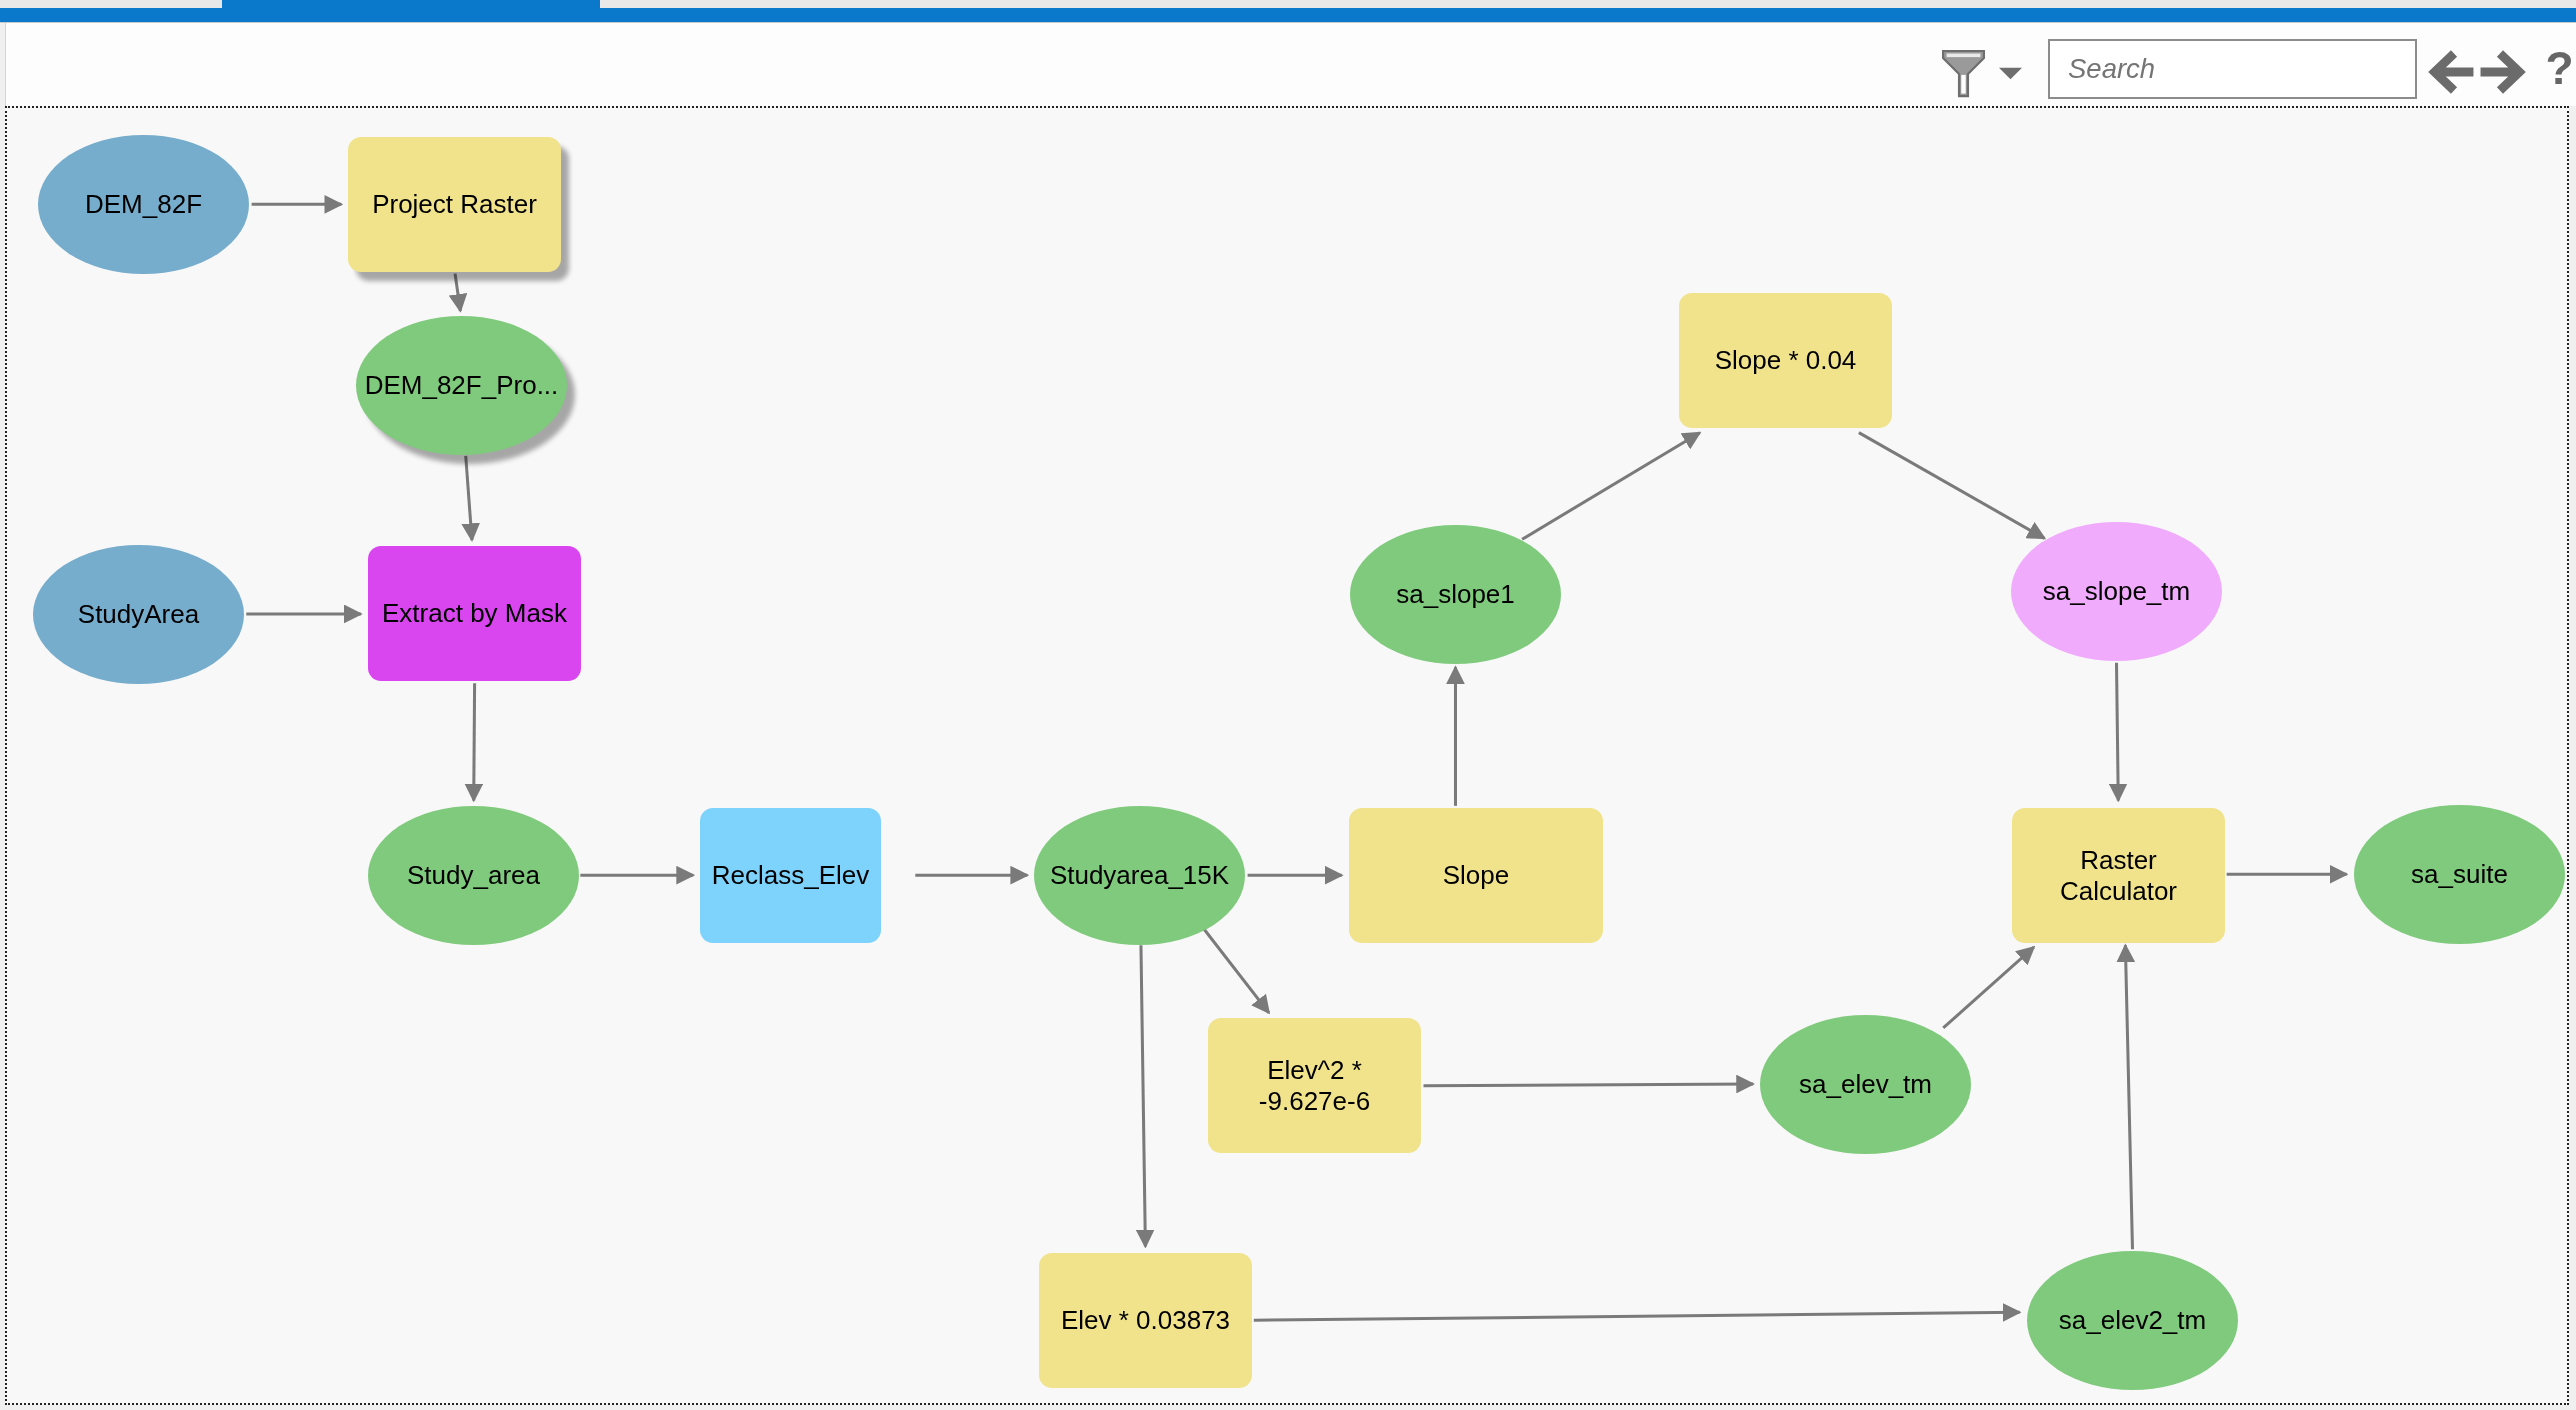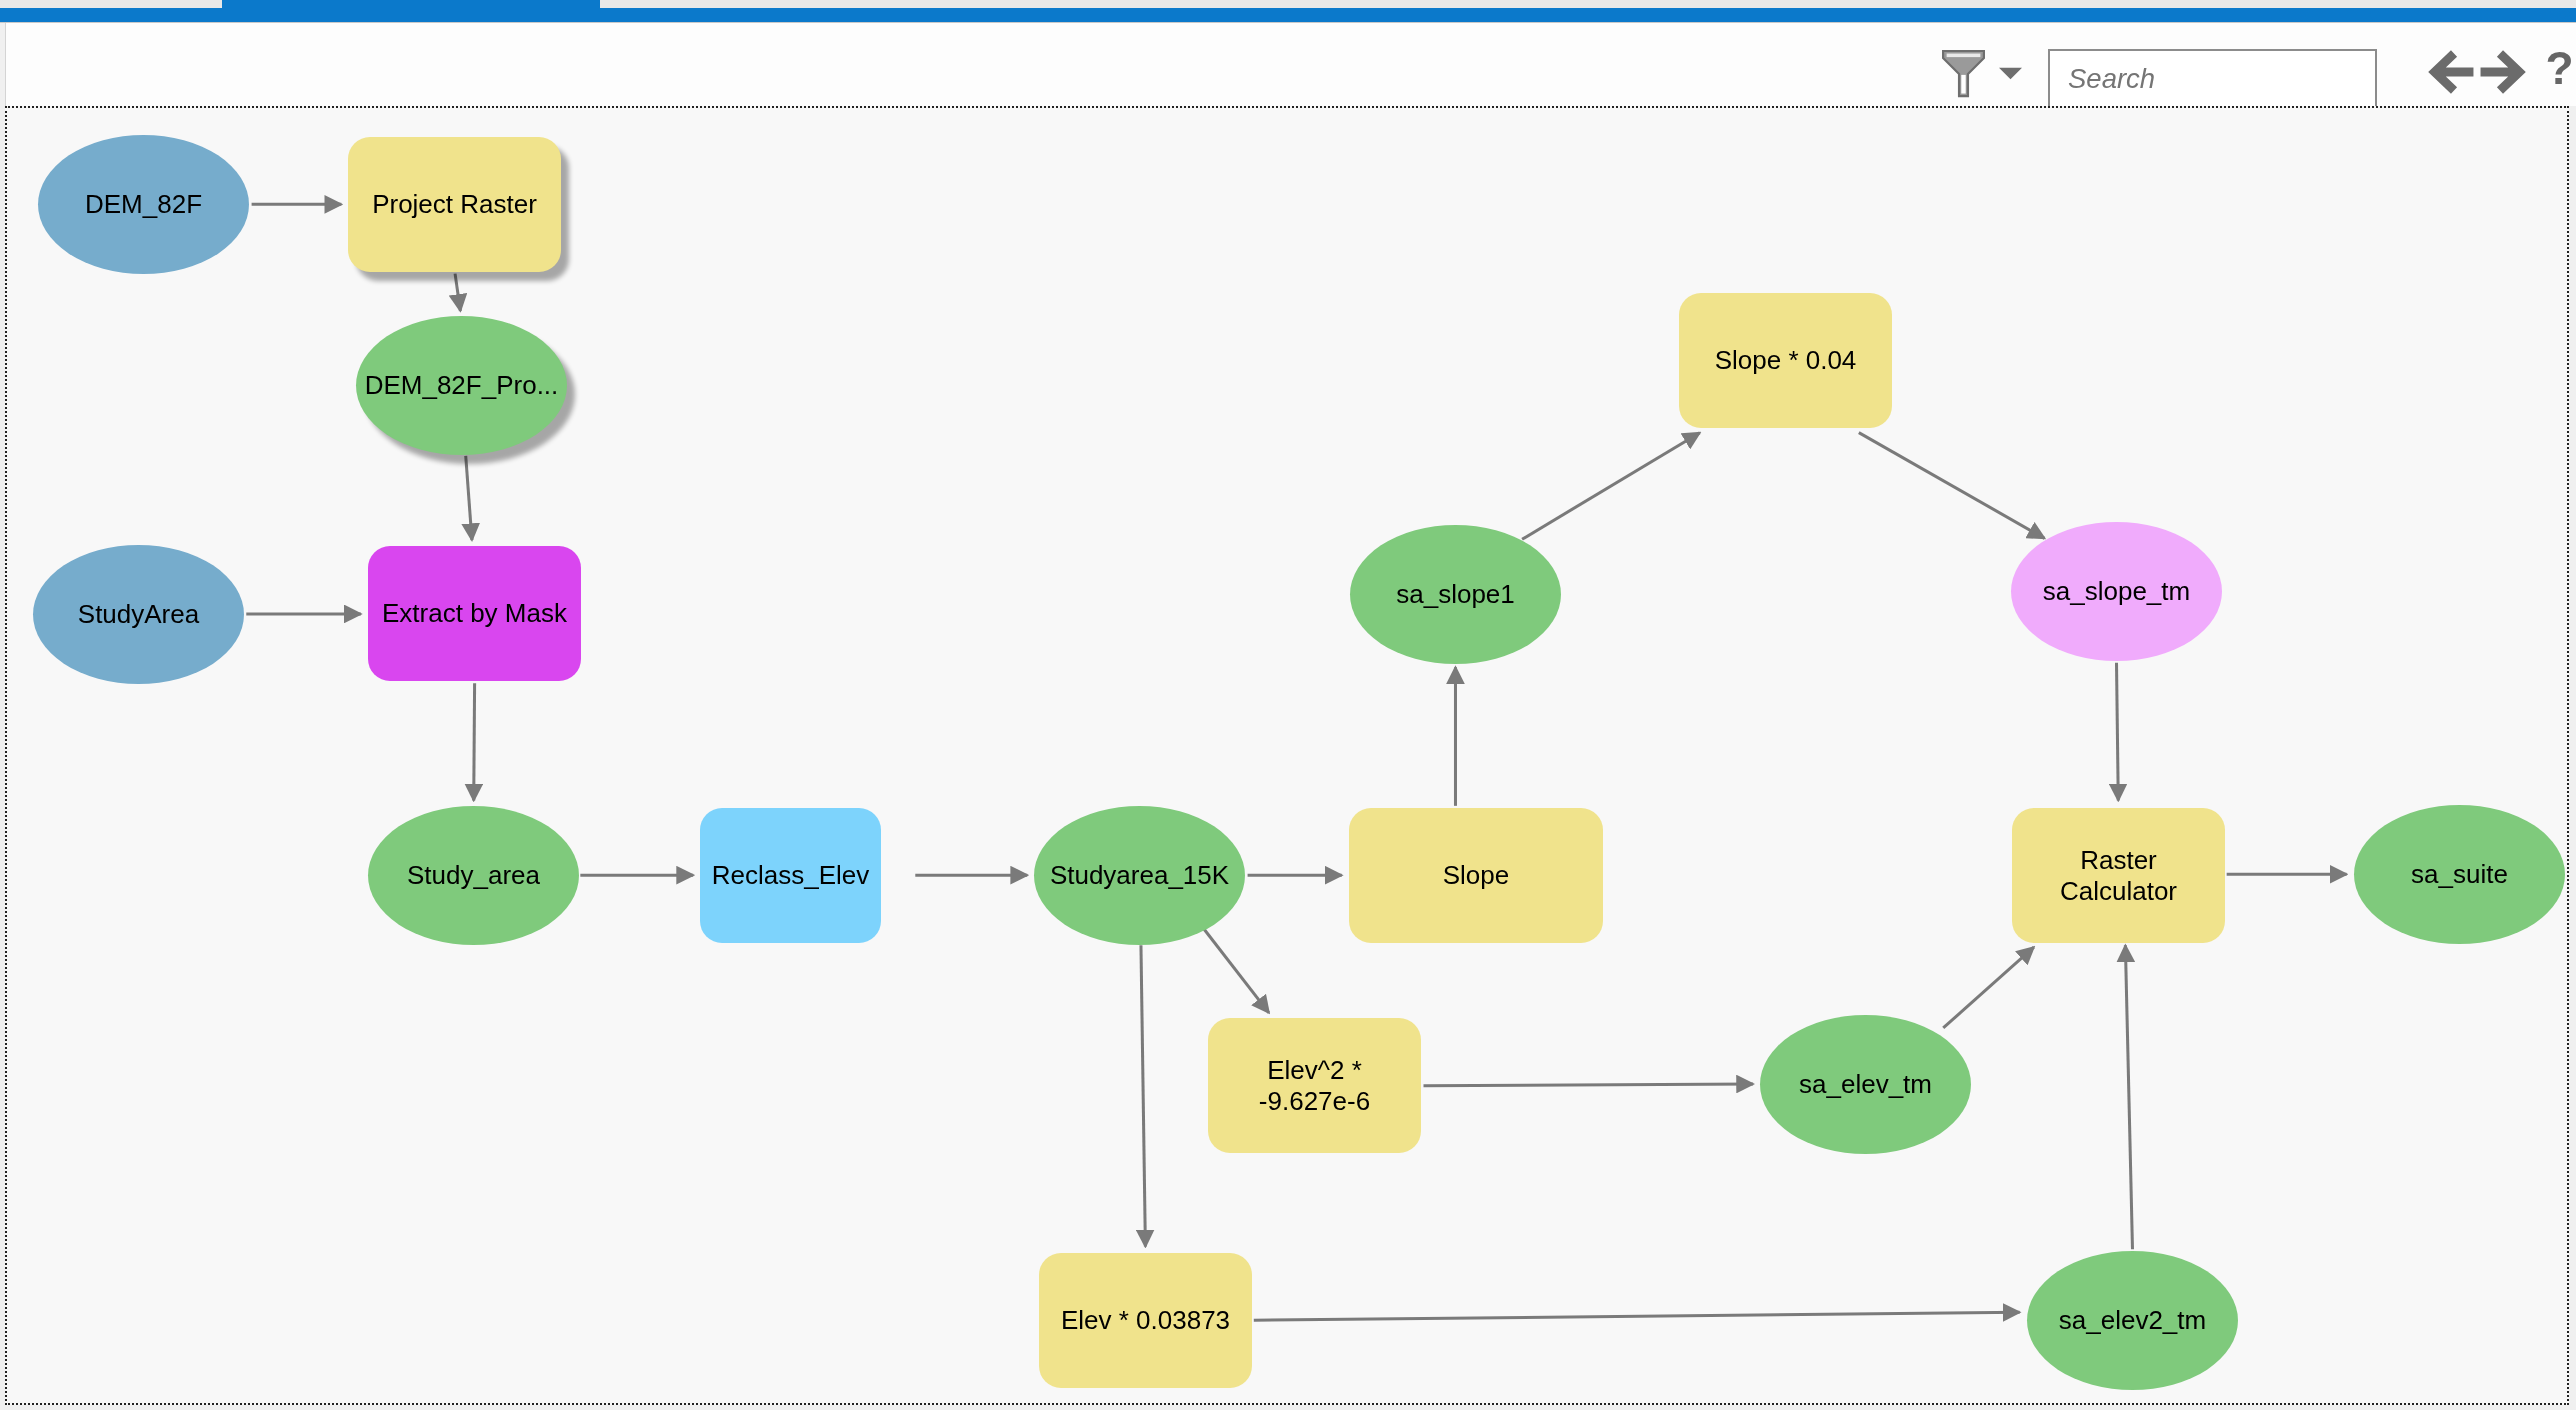--- a/index.html
+++ b/index.html
@@ -7,35 +7,35 @@
 
   
   .tab-strip{position:absolute;left:0;top:0;width:2576px;height:8px;background:#e8e8e8;}
   .tab-active-seg{position:absolute;left:222px;top:0;width:378px;height:8px;}
   .blue-bar{position:absolute;left:0;top:8px;width:2576px;height:14.2px;}
   .chrome-divider{position:absolute;left:0;top:22px;width:2576px;height:0.9px;background:#c9c9c9;}
   .toolbar{position:absolute;left:5.3px;top:23px;width:2571px;height:83px;background:#fdfdfd;border-left:0.9px solid #d4d4d4;}
 
   
   .tb-icon{position:absolute;display:flex;align-items:center;justify-content:center;}
-  .search-box{position:absolute;left:2048px;top:39px;width:329px;height:60px;background:#ffffff;
-      border:2.7px solid #8c8c8c;box-sizing:border-box;display:flex;align-items:center;margin-top:10px;}
+  .search-box{position:absolute;left:2048px;top:39px;width:369px;height:60px;background:#ffffff;
+      border:2.7px solid #8c8c8c;box-sizing:border-box;display:flex;align-items:center;}
   .search-input{border:none;outline:none;background:transparent;font-style:italic;
       font-size:27.5px;color:#4f4f4f;padding-left:18px;width:222px;font-family:"Liberation Sans",sans-serif;}
   .help-glyph{position:absolute;left:2540px;top:36px;width:39px;height:64px;font-size:46px;font-weight:bold;
       color:#666;display:flex;align-items:center;justify-content:center;}
 
   
   .canvas{position:absolute;left:5.3px;top:106px;width:2564px;height:1299px;box-sizing:border-box;
       border:2.7px dotted #222;background:#f8f8f8;}
   .edge-layer{position:absolute;left:0;top:0;width:2576px;height:1410px;pointer-events:none;}
   .node{position:absolute;display:flex;align-items:center;justify-content:center;text-align:center;
       font-size:26px;line-height:1.18;color:#000;white-space:pre-line;box-sizing:border-box;cursor:default;}
   .ellipse{border-radius:50%;}
-  .rect{border-radius:22px;}
+  .rect{border-radius:13px;}
   .shadow{box-shadow:8px 9px 5.3px rgba(0,0,0,0.33);}
 </style>
 </head>
 <body>
 
 <div id="app">
 
   <div class="tab-strip">
     <div class="tab-active-seg" style="background: rgb(11, 121, 203);"></div>
   </div>

